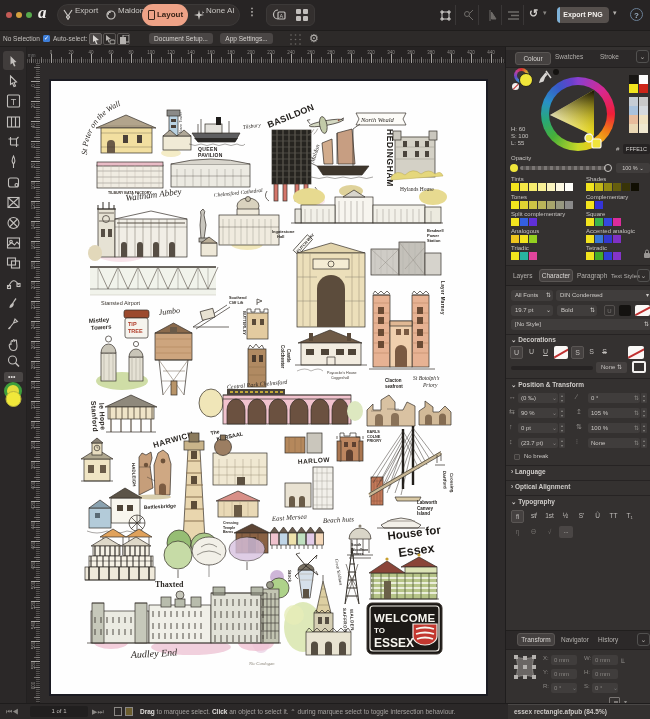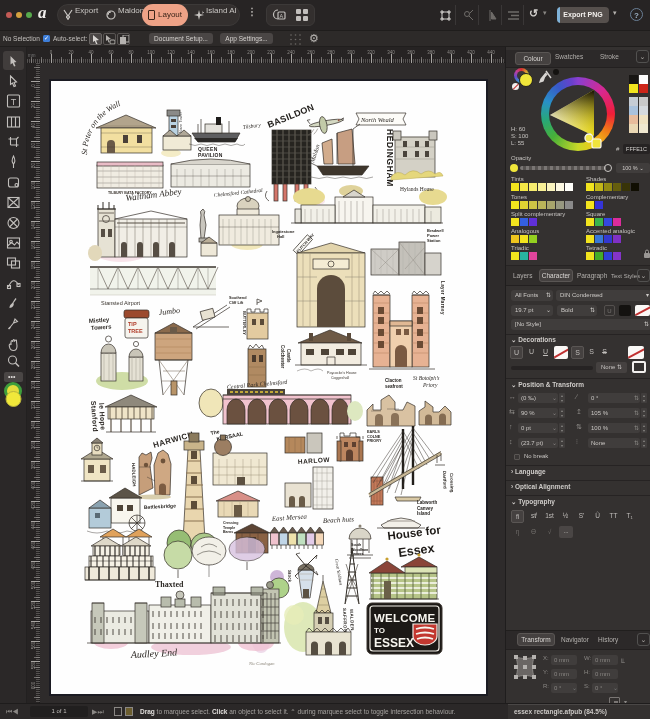--- a/index.html
+++ b/index.html
@@ -4,21 +4,21 @@
 html,body{margin:0;padding:0;background:#272424;width:650px;height:719px;overflow:hidden;
 font-family:"Liberation Sans",sans-serif;-webkit-font-smoothing:antialiased}
 *{box-sizing:border-box}
 .ab{position:absolute}
 #app{position:relative;width:650px;height:719px;background:#2e2b2b}
 
 #titlebar{left:0;top:0;width:650px;height:30px;background:#272424}
 .tl{border-radius:50%;width:6px;height:6px;top:12px}
 #persona{left:57px;top:4px;width:183px;height:22px;background:#332f2e;border:1px solid #3c3938;border-radius:12px}
 .pitem{color:#c9c6c3;font-size:8px;line-height:22px}
-#layoutpill{left:142px;top:4px;width:46px;height:22px;background:#eea287;border-radius:11px;color:#3a2418;font-size:8px;font-weight:normal;line-height:22px;text-align:center}
+#layoutpill{left:142px;top:4px;width:46px;height:22px;background:#eea287;border-radius:11px;color:#3a2418;font-size:8px;font-weight:bold;line-height:22px;text-align:center}
 #iconpill{left:266px;top:4px;width:49px;height:22px;background:#332f2e;border:1px solid #3c3938;border-radius:6px}
 .tbico{color:#b5b2af;font-size:10px}
 #exportbtn{left:557px;top:7px;width:52px;height:16px;background:#56504d;border-radius:4px;color:#f2efec;font-size:7px;font-weight:bold;line-height:16px;text-align:center;overflow:hidden}
 #exportbar{left:0;top:0;width:3px;height:16px;background:#7fb2d9}
 #qcirc{left:630px;top:8px;width:13px;height:13px;border:1.5px solid #6a7f96;border-radius:50%;color:#9fb3c6;font-size:8px;line-height:13px;text-align:center;font-weight:bold}
 
 #ctxbar{left:0;top:30px;width:650px;height:17px;background:#2d2a29;border-top:1px solid #1f1d1c;border-bottom:1px solid #201e1d}
 .ctxt{color:#c4c1be;font-size:6.5px;line-height:15px}
 .cbtn{background:#4a4645;border-radius:3px;color:#d6d3d0;font-size:6.5px;text-align:center;height:11px;line-height:11px;top:2px}
 #chk{left:43px;top:4px;width:7px;height:7px;background:#3e7ed8;border-radius:1.5px;color:#fff;font-size:6px;line-height:7px;text-align:center}
@@ -628,21 +628,21 @@
     <svg class="ab" style="left:106px;top:10px" width="10" height="10" viewBox="0 0 10 10">
         <circle cx="5" cy="5" r="4" stroke="#c9c6c3" fill="none" stroke-width="1.2"></circle>
         <path d="M2 5a3 3 0 0 1 3-3" stroke="#c9c6c3" fill="none"></path>
       </svg>
     <div class="ab pitem" style="left:118px;top:0">Maldon</div>
     <div id="layoutpill" class="ab"><span style="position:absolute;left:6px;top:6px;width:7px;height:10px;border:1.2px solid #3a2418;border-radius:1px"></span><span style="margin-left:10px">Layout</span></div>
     <svg class="ab" style="left:194px;top:10px" width="10" height="10" viewBox="0 0 10 10">
         <path d="M5 0 L6 4 L10 5 L6 6 L5 10 L4 6 L0 5 L4 4 Z" fill="#c9c6c3"></path>
         <path d="M8.5 0.5 L9 2 L10.5 2.5 L9 3 L8.5 4.5" fill="#c9c6c3"></path>
       </svg>
-    <div class="ab pitem" style="left:206px;top:0">Island AI</div>
+    <div class="ab pitem" style="left:206px;top:0">None AI</div>
     <div class="ab tbico" style="left:247px;top:6px;font-weight:bold">⋮</div>
     <div id="iconpill" class="ab"></div>
     <svg class="ab" style="left:272px;top:9px" width="14" height="12" viewBox="0 0 14 12">
         <path d="M6 1 A4.5 4.5 0 1 0 6 10" stroke="#c2bfbc" fill="none" stroke-width="1.2"></path>
         <rect x="6" y="3" width="7" height="7" rx="1" fill="none" stroke="#c2bfbc" stroke-width="1.2"></rect>
         <text x="7.5" y="9" font-size="5.5" fill="#c2bfbc">A</text>
       </svg>
     <svg class="ab" style="left:296px;top:9px" width="12" height="12" viewBox="0 0 12 12">
         <g fill="#c2bfbc">
           <rect x="0" y="0" width="5" height="5" rx="1"></rect>

